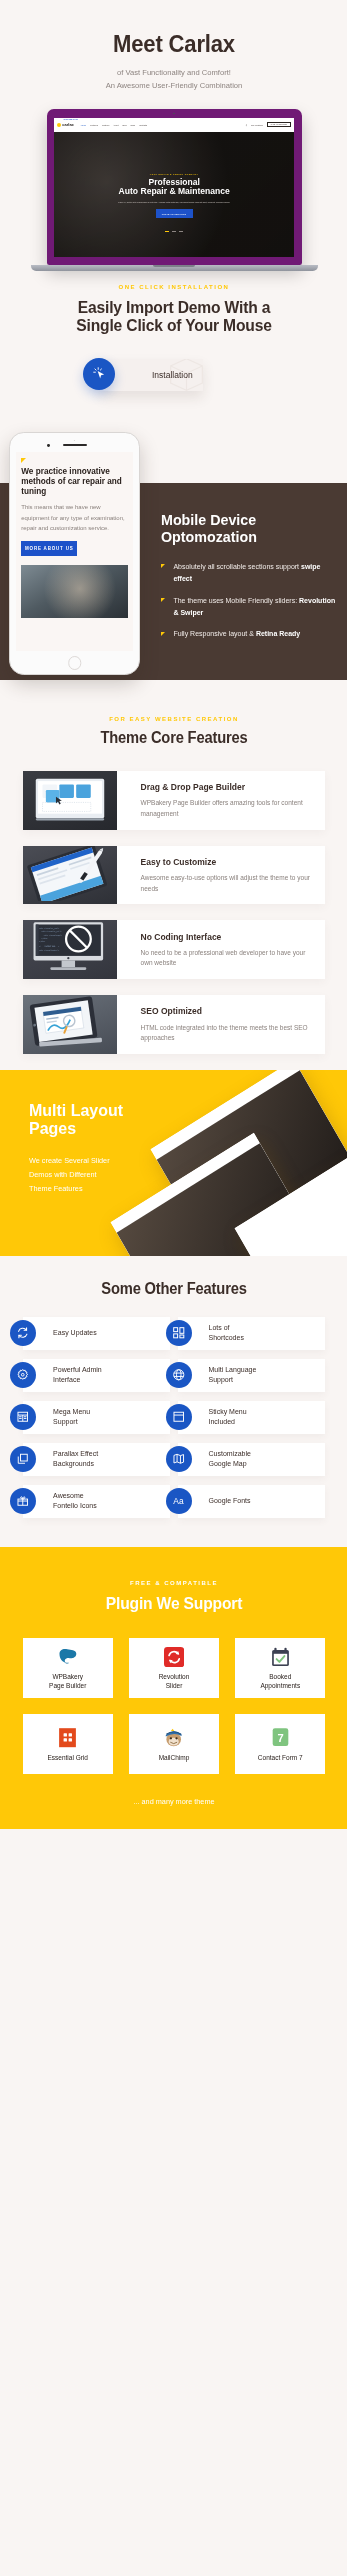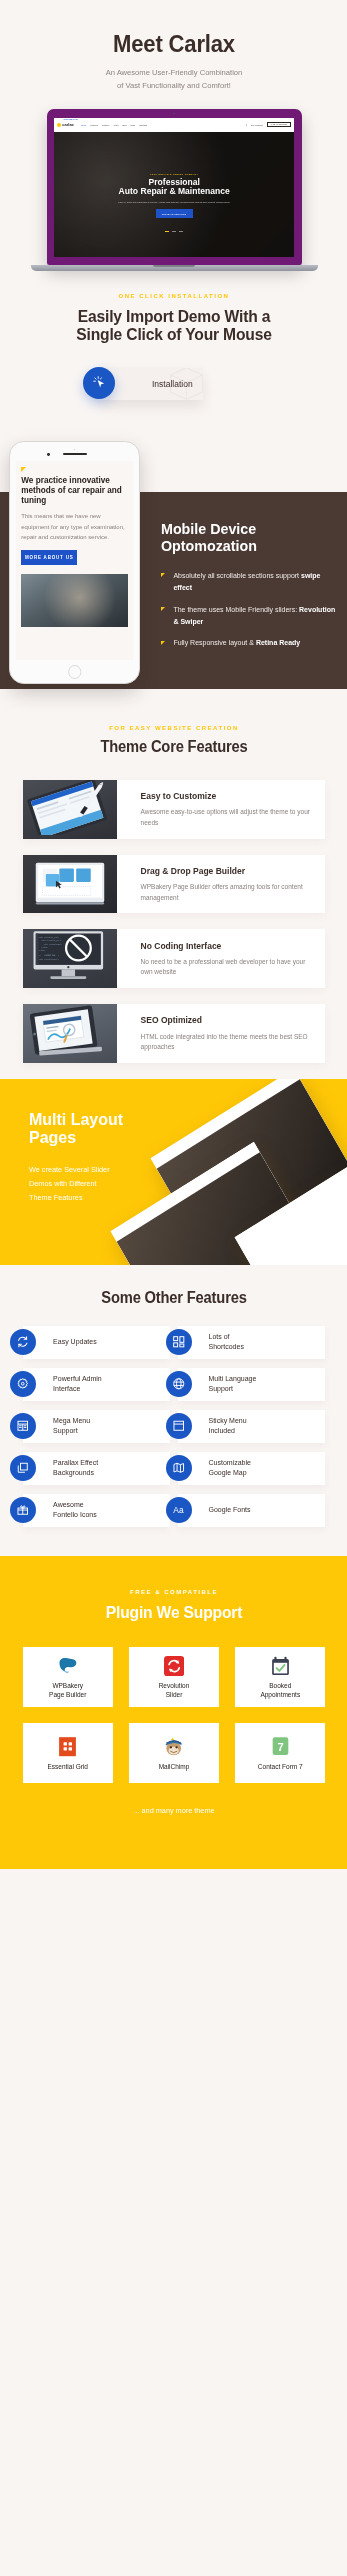--- a/index.html
+++ b/index.html
@@ -96,21 +96,21 @@
   .hero-shot .hs-text{color:#cfc8c4;text-align:center;font-size:1.9px;line-height:1.9;margin-top:4px;}
   .hero-shot .hs-btn{
     margin:5.1px auto 0;width:37px;height:8.5px;background:#1d52c9;color:#fff;
     display:flex;align-items:center;justify-content:center;font-size:1.9px;letter-spacing:0.3px;font-weight:bold;
   }
   .hero-shot .dots{display:flex;gap:2.3px;justify-content:center;margin-top:13.5px;}
   .hero-shot .dots i{width:4.5px;height:0.9px;background:#ffc807;display:block;}
   .hero-shot .dots i.off{background:#8d8683;}
 
   
-  .oneclick { padding: 22px 0 0; }
+  .oneclick { padding: 13px 0 0; }
   .oneclick h2 { font-size: 17px; margin-top: 9px; }
   .install-row{ margin-top: 22.6px; position:relative; height: 44px; }
   .install-card{
     position:absolute; left:100px; top:1.1px; width:103px; height:32px;
     background:#f5f0ee; box-shadow: 0 6.8px 12.4px rgba(60,40,30,.10);
     display:flex; align-items:center; overflow:hidden;
   }
   .install-card .boxart{
     position:absolute; right:-3.4px; top:-3.4px; width:39px; height:39px; opacity:.5;
   }
@@ -222,21 +222,21 @@
     position:absolute; left: -12.4px; top: 50%; transform: translateY(-50%);
     width: 26px;height:26px;border-radius:50%;background:#1a56c4;
     display:flex;align-items:center;justify-content:center;
   }
   .feat .lbl{
     font-family:"Liberation Sans Narrow","Liberation Sans",sans-serif;
     font-size:7px; line-height:1.42; color:#3b2d28; padding-left: 4.5px;
   }
 
   
-  .plugins{ background:#ffc807; padding: 33px 0 54px; margin-top: 14.7px; }
+  .plugins{ background:#ffc807; padding: 33px 0 23px; margin-top: 14.7px; }
   .plugins h2{
     color:#fff; font-size:17px; margin-top: 9px;
   }
   .plug-grid{
     margin-top: 25px; padding: 0 22.6px; display:grid; grid-template-columns: repeat(3,1fr); gap: 16px 16px;
   }
   .plug{
     background:#fff; height: 60px; display:flex; flex-direction:column;
     align-items:center; justify-content:center; gap: 5.1px; padding: 3.4px;
   }
@@ -251,22 +251,22 @@
   }
 </style>
 </head>
 <body>
 
 <div class="page">
 
   <section class="sec hero">
     <h1 class="big">Meet Carlax</h1>
     <div class="sub">
+      <div>of Vast Functionality and Comfort!</div>
       <div>An Awesome User-Friendly Combination</div>
-      <div>of Vast Functionality and Comfort!</div>
     </div>
 
     <div class="laptop-wrap">
       <div class="laptop">
         <div class="lid">
           <div class="cam"></div>
           <div class="screen">
 
             <div class="site-nav">
               <div class="logo">
@@ -382,20 +382,40 @@
     </div>
   </section>
 
   <section class="sec core">
     <div class="eyebrow">FOR EASY WEBSITE CREATION</div>
     <h2 class="big">Theme Core Features</h2>
 
     <div class="core-list">
 
       <div class="core-card">
+        <div class="thumb t1">
+          <svg width="94" height="55" viewBox="0 0 166 98">
+            <rect x="22" y="14" width="122" height="70" rx="3" fill="#e9edf2"></rect>
+            <rect x="26" y="18" width="114" height="58" fill="#fff"></rect>
+            <rect x="34" y="24" width="26" height="24" rx="2" fill="#f1f5f9"></rect>
+            <rect x="64" y="24" width="26" height="24" rx="2" fill="#4aa3dd"></rect>
+            <rect x="94" y="24" width="26" height="24" rx="2" fill="#4aa3dd"></rect>
+            <rect x="40" y="34" width="24" height="22" rx="2" fill="#5bb3e8"></rect>
+            <rect x="34" y="56" width="86" height="16" fill="none" stroke="#c9d4de" stroke-dasharray="2 2"></rect>
+            <path d="M58 46 l0 12 l3.5 -3.5 l2.5 5 l2.5 -1.2 l-2.5 -5 l4.5 -0.4z" fill="#2b2f36"></path>
+            <rect x="22" y="84" width="122" height="4" rx="2" fill="#9aa3ad"></rect>
+          </svg>
+        </div>
+        <div class="txt">
+          <h5>Drag &amp; Drop Page  Builder</h5>
+          <p>WPBakery Page Builder offers amazing tools for content management</p>
+        </div>
+      </div>
+
+      <div class="core-card">
         <div class="thumb t2">
           <svg width="94" height="55" viewBox="0 0 166 98">
             <g transform="rotate(-18 83 49)">
               <rect x="14" y="12" width="126" height="78" rx="4" fill="#2b2e35"></rect>
               <rect x="20" y="17" width="114" height="68" fill="#f4f7fa"></rect>
               <rect x="20" y="17" width="114" height="9" fill="#1f63c8"></rect>
               <rect x="26" y="32" width="40" height="3" fill="#c7d2de"></rect>
               <rect x="26" y="40" width="54" height="3" fill="#dde4ec"></rect>
               <rect x="26" y="48" width="48" height="3" fill="#dde4ec"></rect>
               <rect x="86" y="32" width="42" height="3" fill="#c7d2de"></rect>
@@ -405,40 +425,20 @@
             <g transform="rotate(34 120 44)">
               <rect x="112" y="4" width="7" height="68" rx="3" fill="#f2f4f7"></rect>
               <rect x="112" y="52" width="7" height="14" fill="#23262c"></rect>
               <path d="M112 4 l3.5 -6 l3.5 6z" fill="#dfe3e9"></path>
             </g>
           </svg>
         </div>
         <div class="txt">
           <h5>Easy to Customize</h5>
           <p>Awesome easy-to-use options will adjust the theme to your needs</p>
-        </div>
-      </div>
-
-      <div class="core-card">
-        <div class="thumb t1">
-          <svg width="94" height="55" viewBox="0 0 166 98">
-            <rect x="22" y="14" width="122" height="70" rx="3" fill="#e9edf2"></rect>
-            <rect x="26" y="18" width="114" height="58" fill="#fff"></rect>
-            <rect x="34" y="24" width="26" height="24" rx="2" fill="#f1f5f9"></rect>
-            <rect x="64" y="24" width="26" height="24" rx="2" fill="#4aa3dd"></rect>
-            <rect x="94" y="24" width="26" height="24" rx="2" fill="#4aa3dd"></rect>
-            <rect x="40" y="34" width="24" height="22" rx="2" fill="#5bb3e8"></rect>
-            <rect x="34" y="56" width="86" height="16" fill="none" stroke="#c9d4de" stroke-dasharray="2 2"></rect>
-            <path d="M58 46 l0 12 l3.5 -3.5 l2.5 5 l2.5 -1.2 l-2.5 -5 l4.5 -0.4z" fill="#2b2f36"></path>
-            <rect x="22" y="84" width="122" height="4" rx="2" fill="#9aa3ad"></rect>
-          </svg>
-        </div>
-        <div class="txt">
-          <h5>Drag &amp; Drop Page  Builder</h5>
-          <p>WPBakery Page Builder offers amazing tools for content management</p>
         </div>
       </div>
 
       <div class="core-card">
         <div class="thumb t3">
           <svg width="94" height="55" viewBox="0 0 166 98">
             <rect x="18" y="4" width="124" height="68" rx="3" fill="#d8dbe0"></rect>
             <rect x="22" y="8" width="116" height="56" fill="#2b2f38"></rect>
             <g fill="#8fa6c4" font-size="3" font-family="monospace">
               <text x="28" y="16">&lt;div class="vc_row"&gt;</text>

